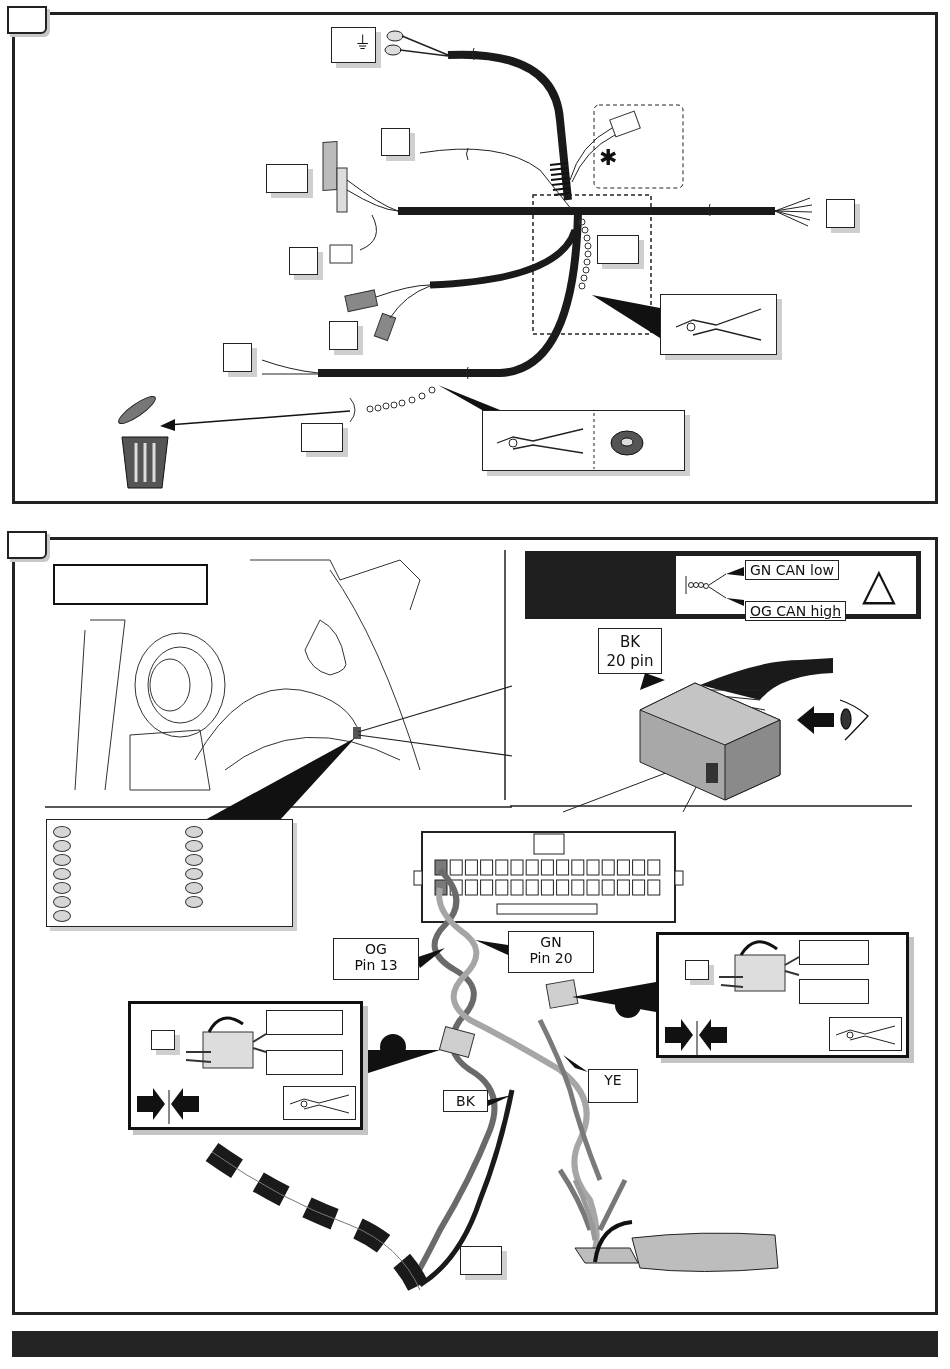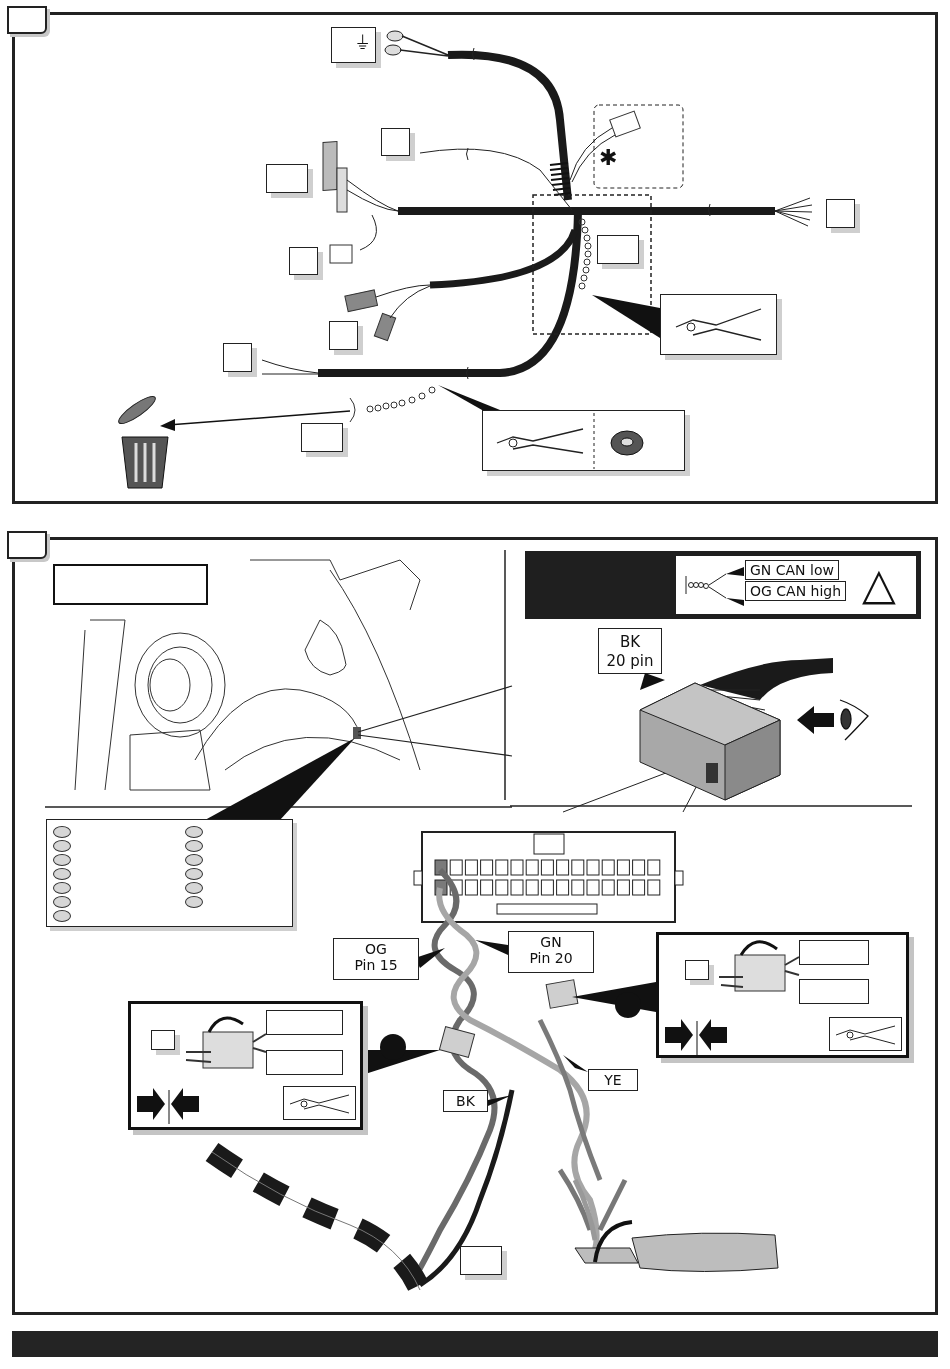--- a/index.html
+++ b/index.html
@@ -200,21 +200,21 @@
       <circle cx="15" cy="29" r="2.5"></circle>
         <circle cx="20" cy="29" r="2.5"></circle>
         <circle cx="25" cy="29" r="2.5"></circle>
         <circle cx="30" cy="30" r="2.5"></circle>
       <path d="M33 29 L50 18 M33 31 L50 42"></path>
     </g>
     <polygon points="50,18 68,11 68,20" fill="#111"></polygon>
     <polygon points="50,42 68,44 68,50" fill="#111"></polygon>
   </svg>
   <span class="can-tag" style="left:69px;top:4px;">GN CAN low</span>
-  <span class="can-tag" style="left:69px;top:25px;">OG CAN high</span>
+  <span class="can-tag" style="left:69px;top:45px;text-decoration:underline;">OG CAN high</span>
   <span style="position:absolute;left:186px;top:0px;font-size:44px;line-height:56px;">△</span>
 </div>
 
 <div class="lbl-noshadow" style="left:598px;top:628px;width:64px;height:46px;padding-top:4px;font-size:15px;line-height:19px;">
   <div>BK</div>
   <div>20 pin</div>
 </div>
 <svg width="950" height="1369">
   <polygon points="645,673 665,680 640,690" fill="#111"></polygon>
   <path d="M700 685 Q760 660 800 660 L833 658 L833 673 Q780 675 760 700" fill="#1a1a1a"></path>
@@ -319,27 +319,27 @@
     <path d="M625 1180 Q610 1210 600 1230" stroke="#777" stroke-width="5" fill="none"></path>
     <path d="M575 1180 Q590 1210 595 1240" stroke="#999" stroke-width="5" fill="none"></path>
     <path d="M575 1248 L630 1248 L638 1263 L585 1263 Z" fill="#bdbdbd" stroke="#222"></path>
     <path d="M632 1238 Q700 1230 775 1235 L778 1268 Q700 1275 640 1268 Z" fill="#bdbdbd" stroke="#222"></path>
     <path d="M632 1222 Q600 1225 595 1262" stroke="#111" stroke-width="4" fill="none"></path>
   </g>
 </svg>
 
 <div class="lbl-noshadow" style="left:333px;top:938px;width:86px;height:42px;padding-top:2px;">
   <div>OG</div>
-  <div>Pin 15</div>
+  <div>Pin 13</div>
 </div>
 <div class="lbl-noshadow" style="left:508px;top:931px;width:86px;height:42px;padding-top:2px;">
   <div>GN</div>
   <div>Pin 20</div>
 </div>
-<div class="lbl-noshadow" style="left:588px;top:1069px;width:50px;height:22px;line-height:20px;">YE</div>
+<div class="lbl-noshadow" style="left:588px;top:1069px;width:50px;height:34px;line-height:20px;">YE</div>
 <div class="lbl-noshadow" style="left:443px;top:1090px;width:45px;height:22px;line-height:20px;">BK</div>
 <div class="lbl" style="left:460px;top:1246px;width:42px;height:29px;"></div>
 
 <div class="inset" style="left:128px;top:1001px;width:235px;height:129px;">
   <svg width="235" height="129">
     <rect x="72" y="28" width="50" height="36" fill="#ddd" stroke="#333"></rect>
     <path d="M78 28 Q90 5 112 20" stroke="#111" stroke-width="3" fill="none"></path>
     <line x1="55" y1="48" x2="80" y2="48" stroke="#333" stroke-width="2"></line>
       <line x1="55" y1="56" x2="80" y2="58" stroke="#333" stroke-width="2"></line>
     <line x1="122" y1="38" x2="135" y2="30" stroke="#333" stroke-width="2"></line>

